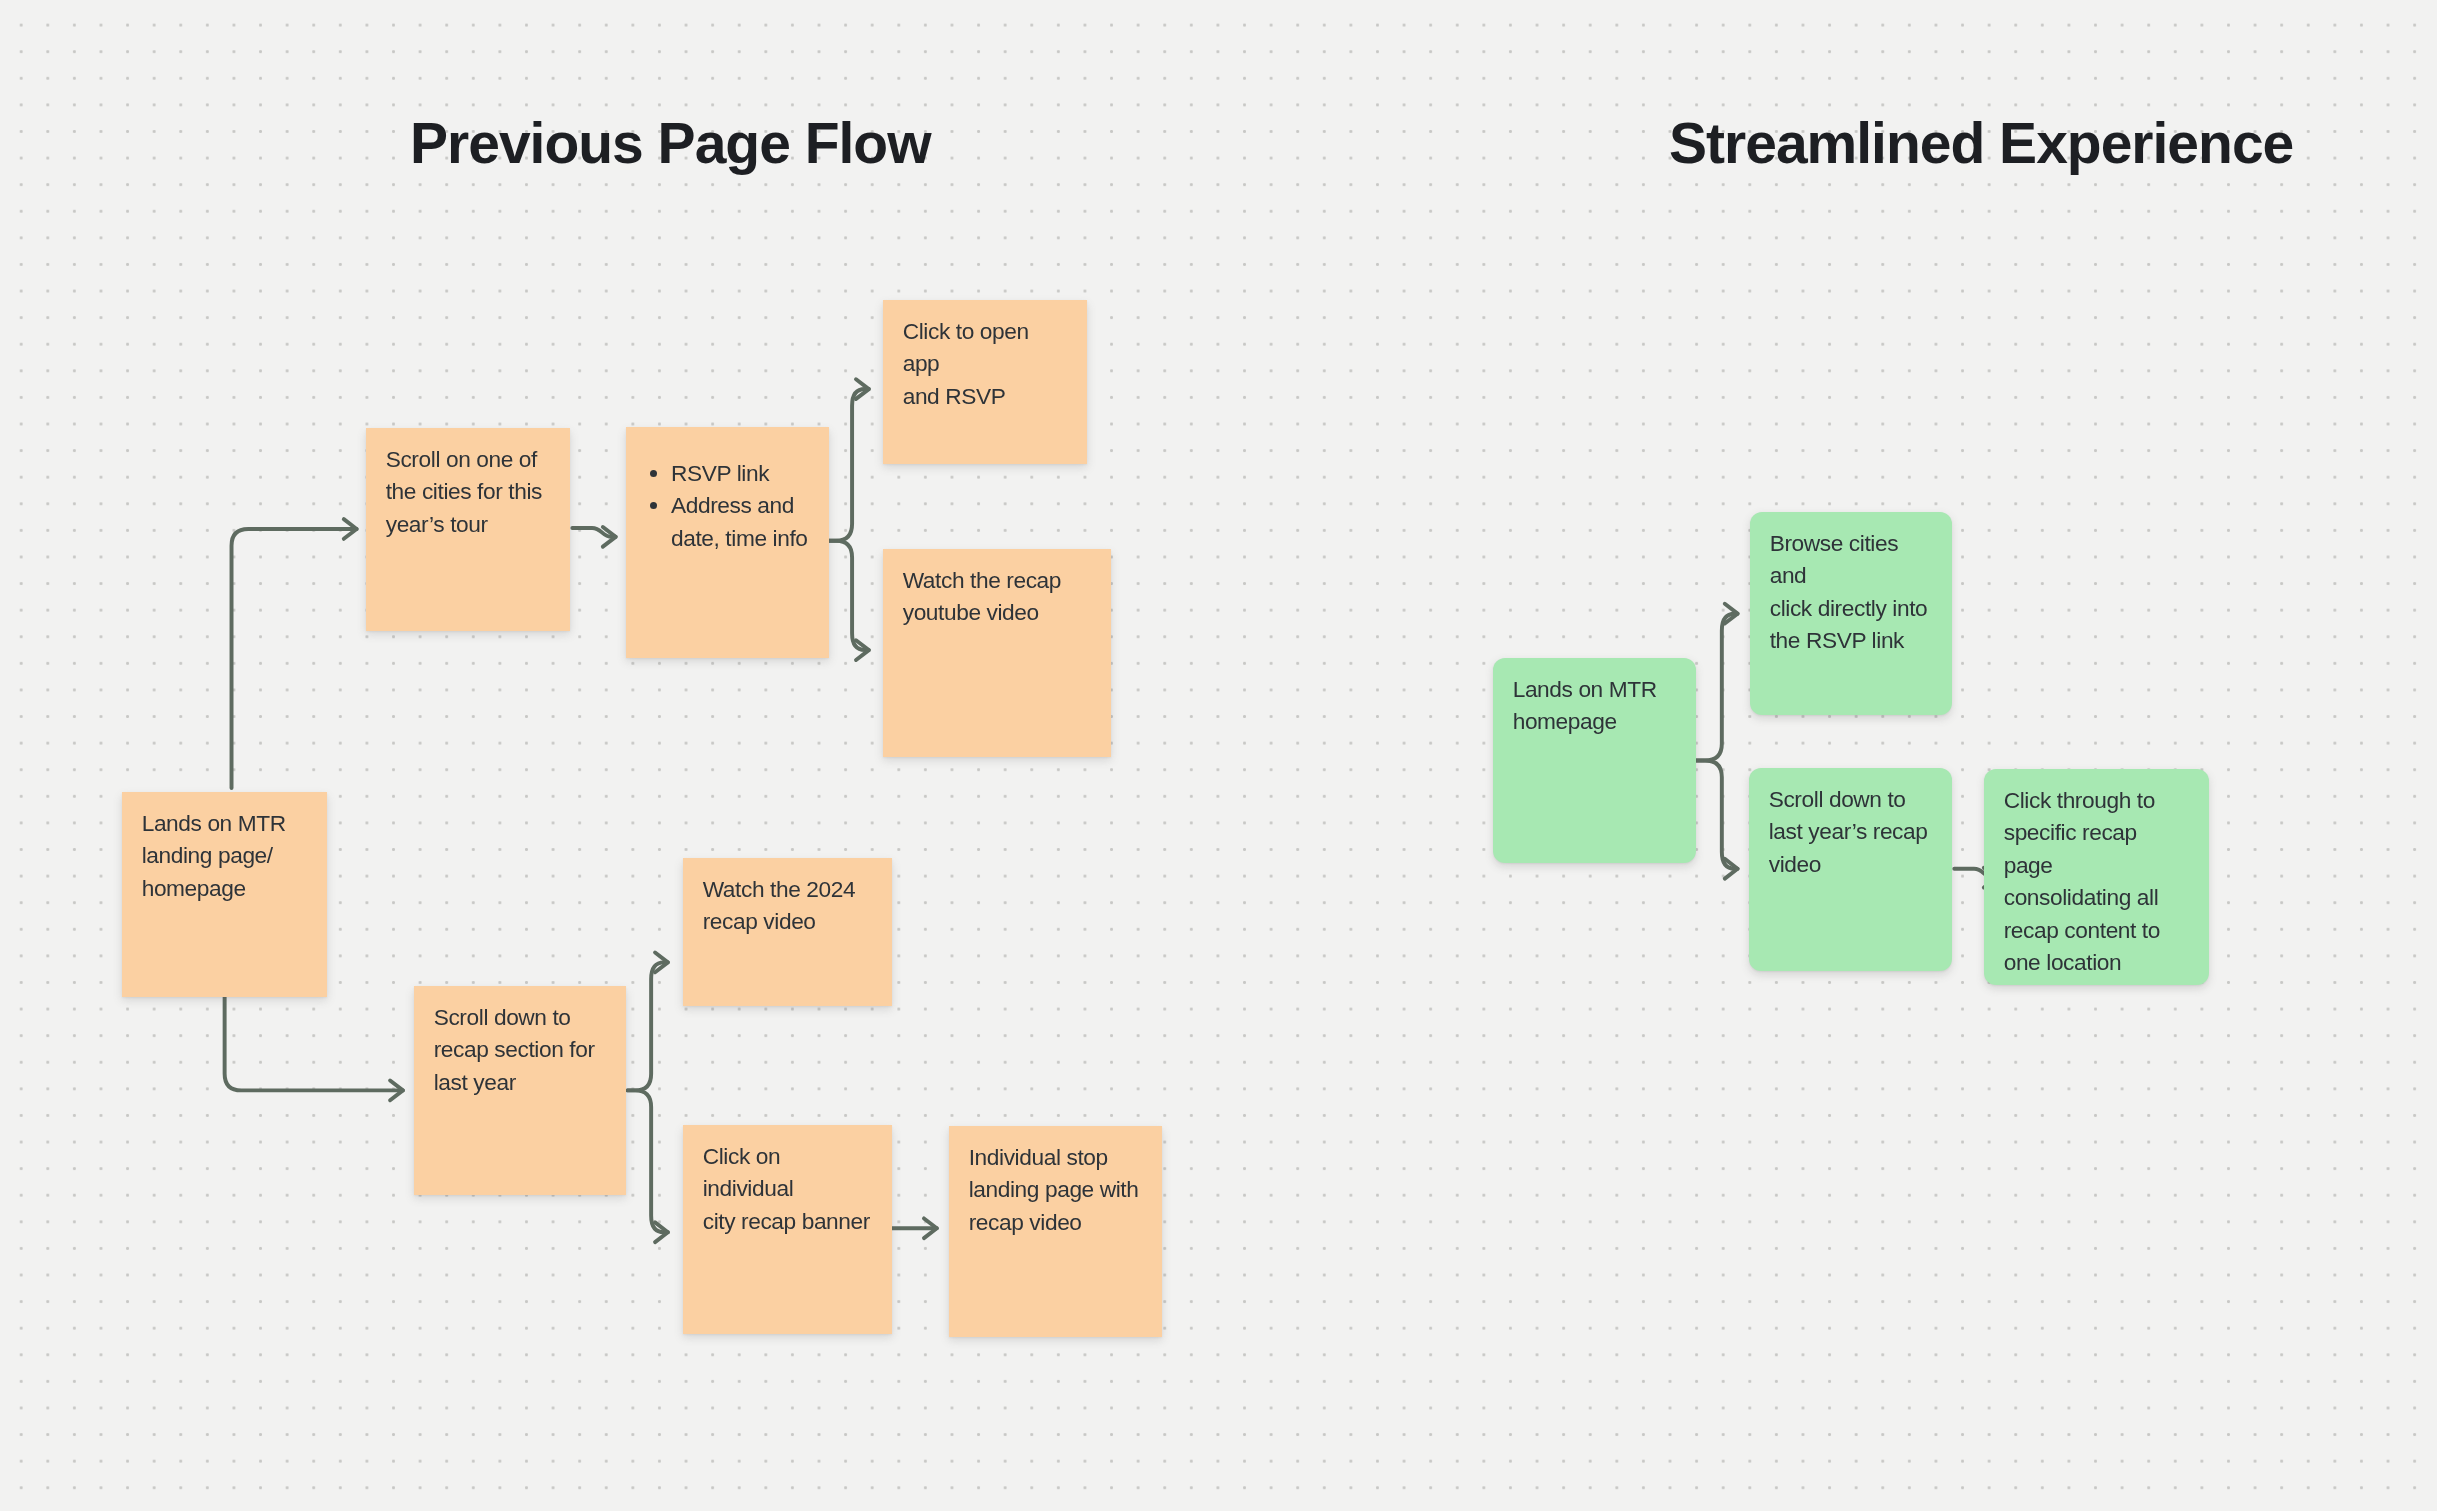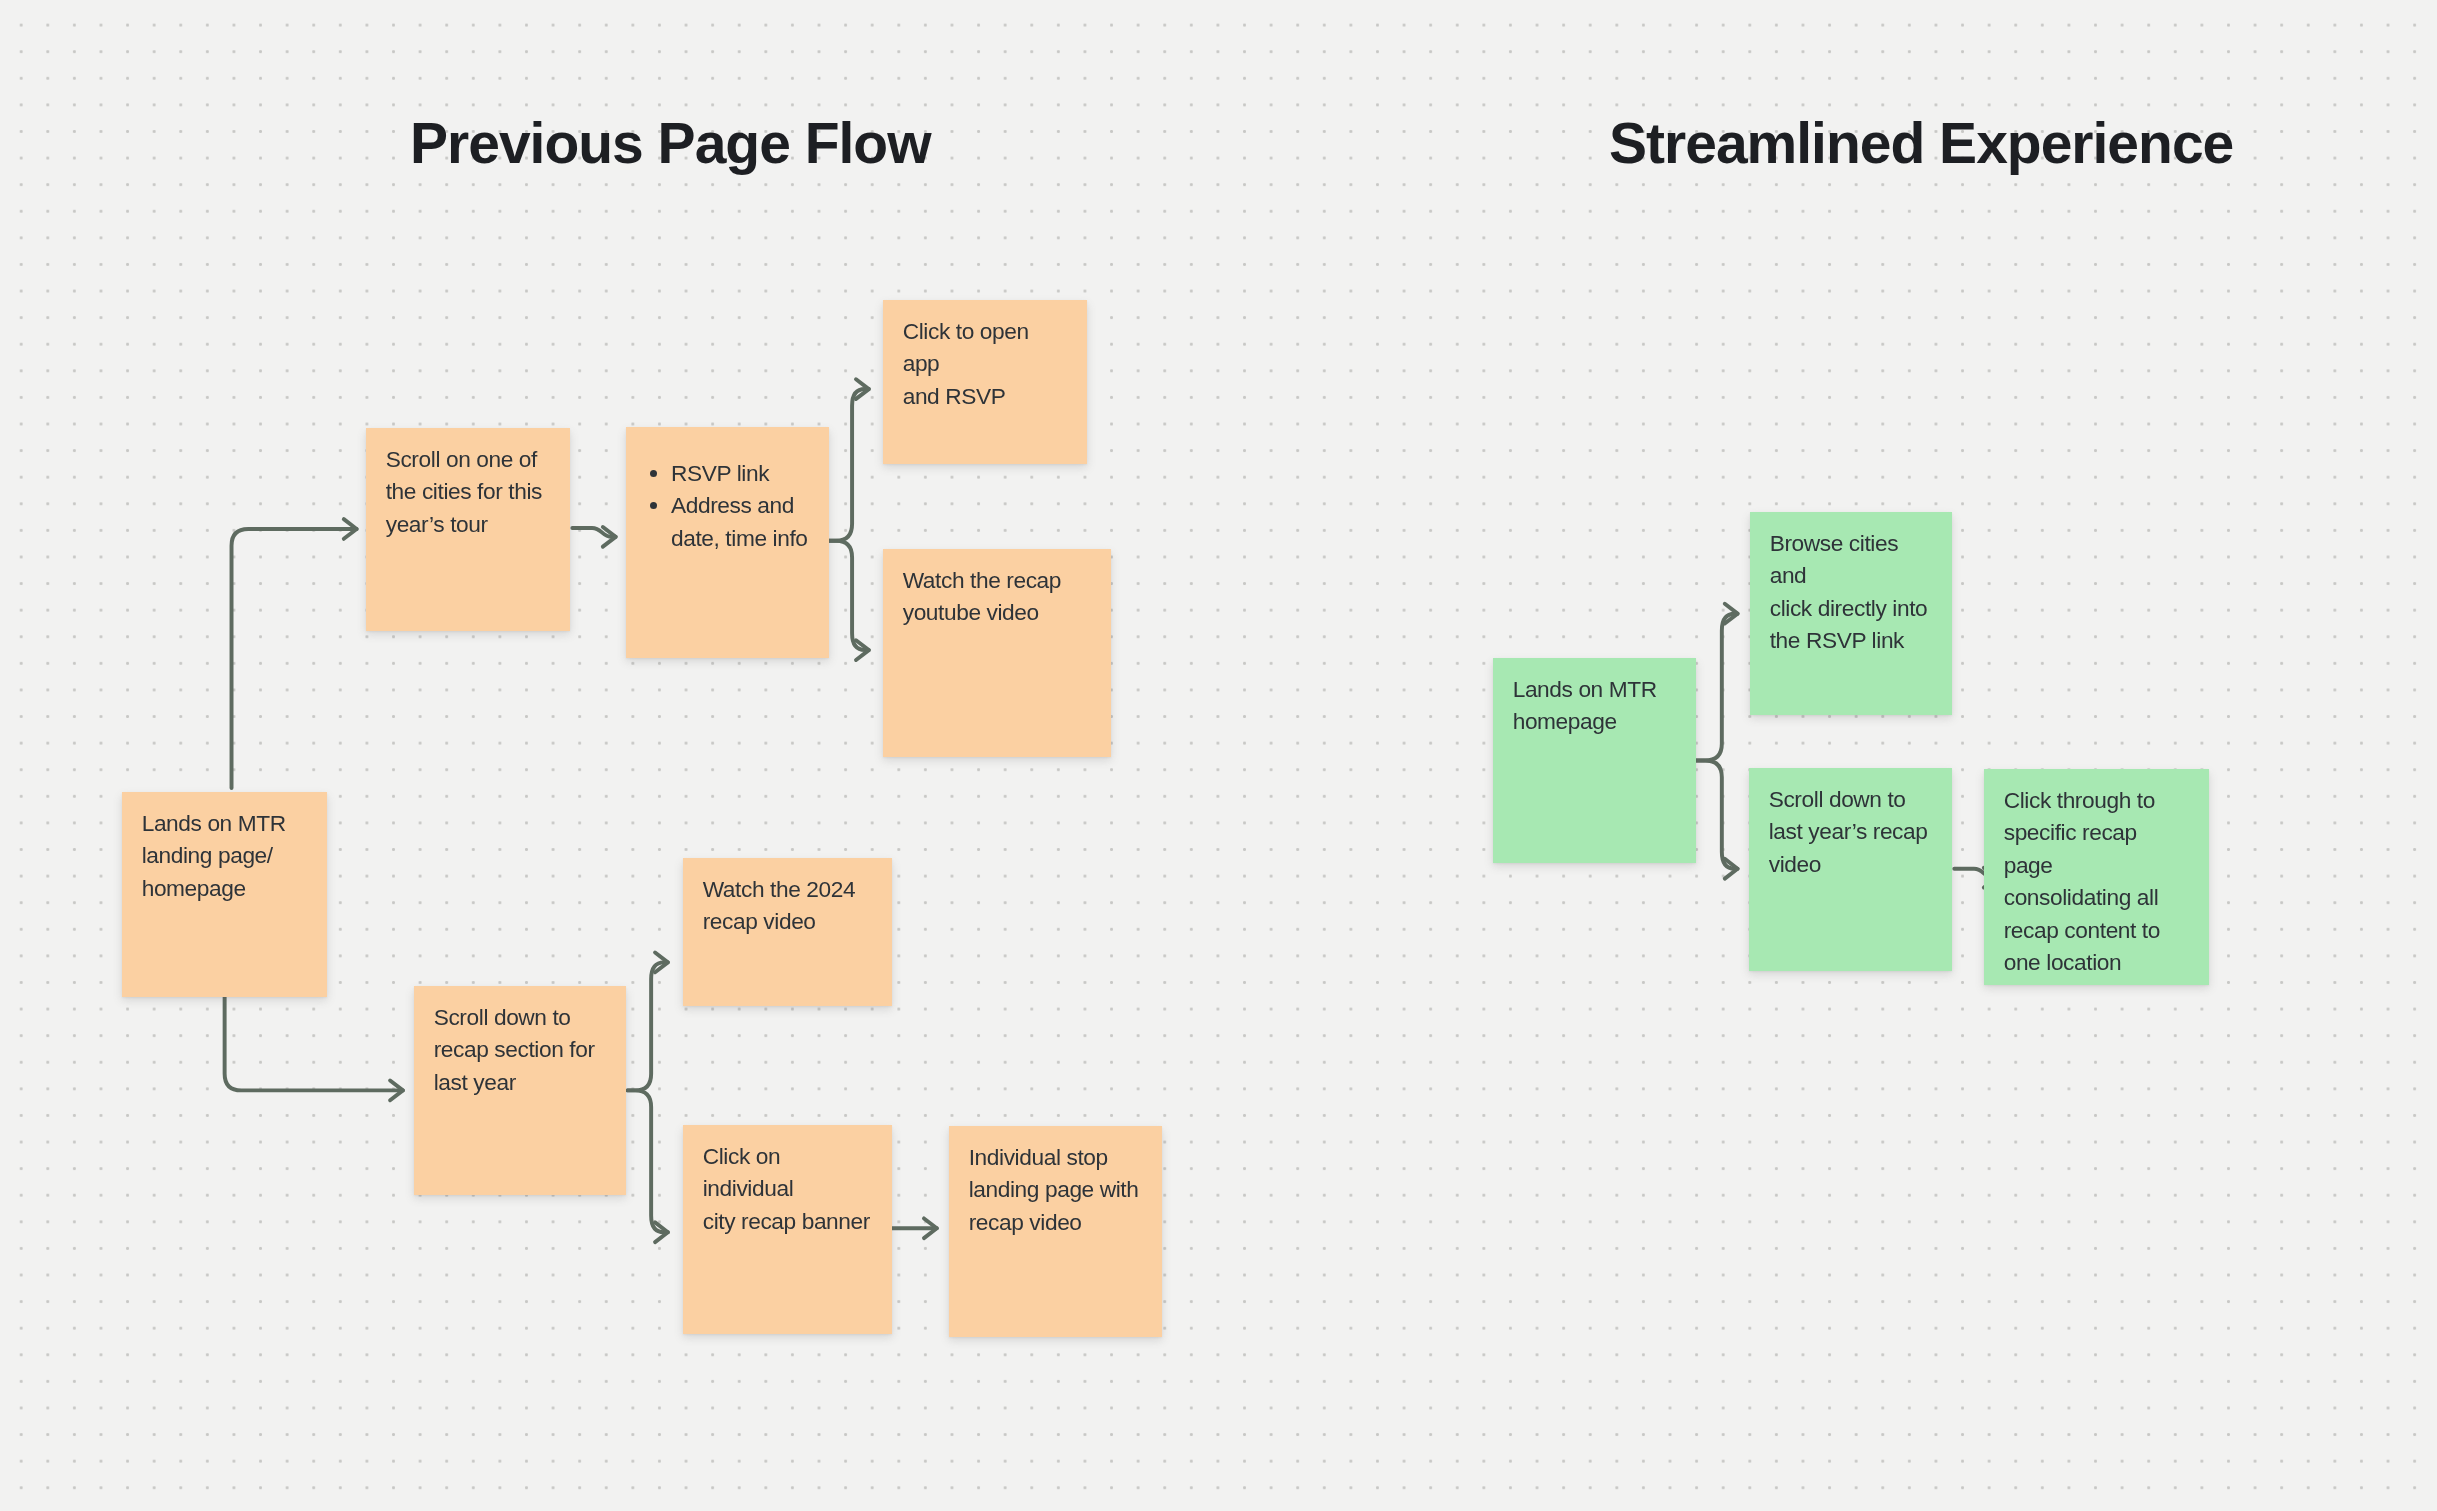--- a/index.html
+++ b/index.html
@@ -27,28 +27,28 @@
 
   .board-title{
     position:absolute;
     font-size:57px;
     font-weight:600;
     letter-spacing:-1px;
     color:var(--title-text);
     white-space:nowrap;
   }
   #title-left{left:410px;top:110px;}
-  #title-right{left:1609px;top:110px;}
+  #title-right{left:1669px;top:110px;}
 
   .note{
     position:absolute;
     box-shadow:0 3.9px 8.9px rgba(90,90,90,0.18),0 1px 2px rgba(0,0,0,0.06);
   }
   .note.orange{background:var(--orange);}
-  .note.green{background:var(--green);}
+  .note.green{background:var(--green);border-radius:12px;}
 
   .note-text{
     padding:14.8px 17.7px 0 19.7px;
     font-size:22.7px;
     line-height:32.5px;
     letter-spacing:-0.4px;
     color:var(--note-text);
     white-space:pre-line;
   }
   .note-bullets{

